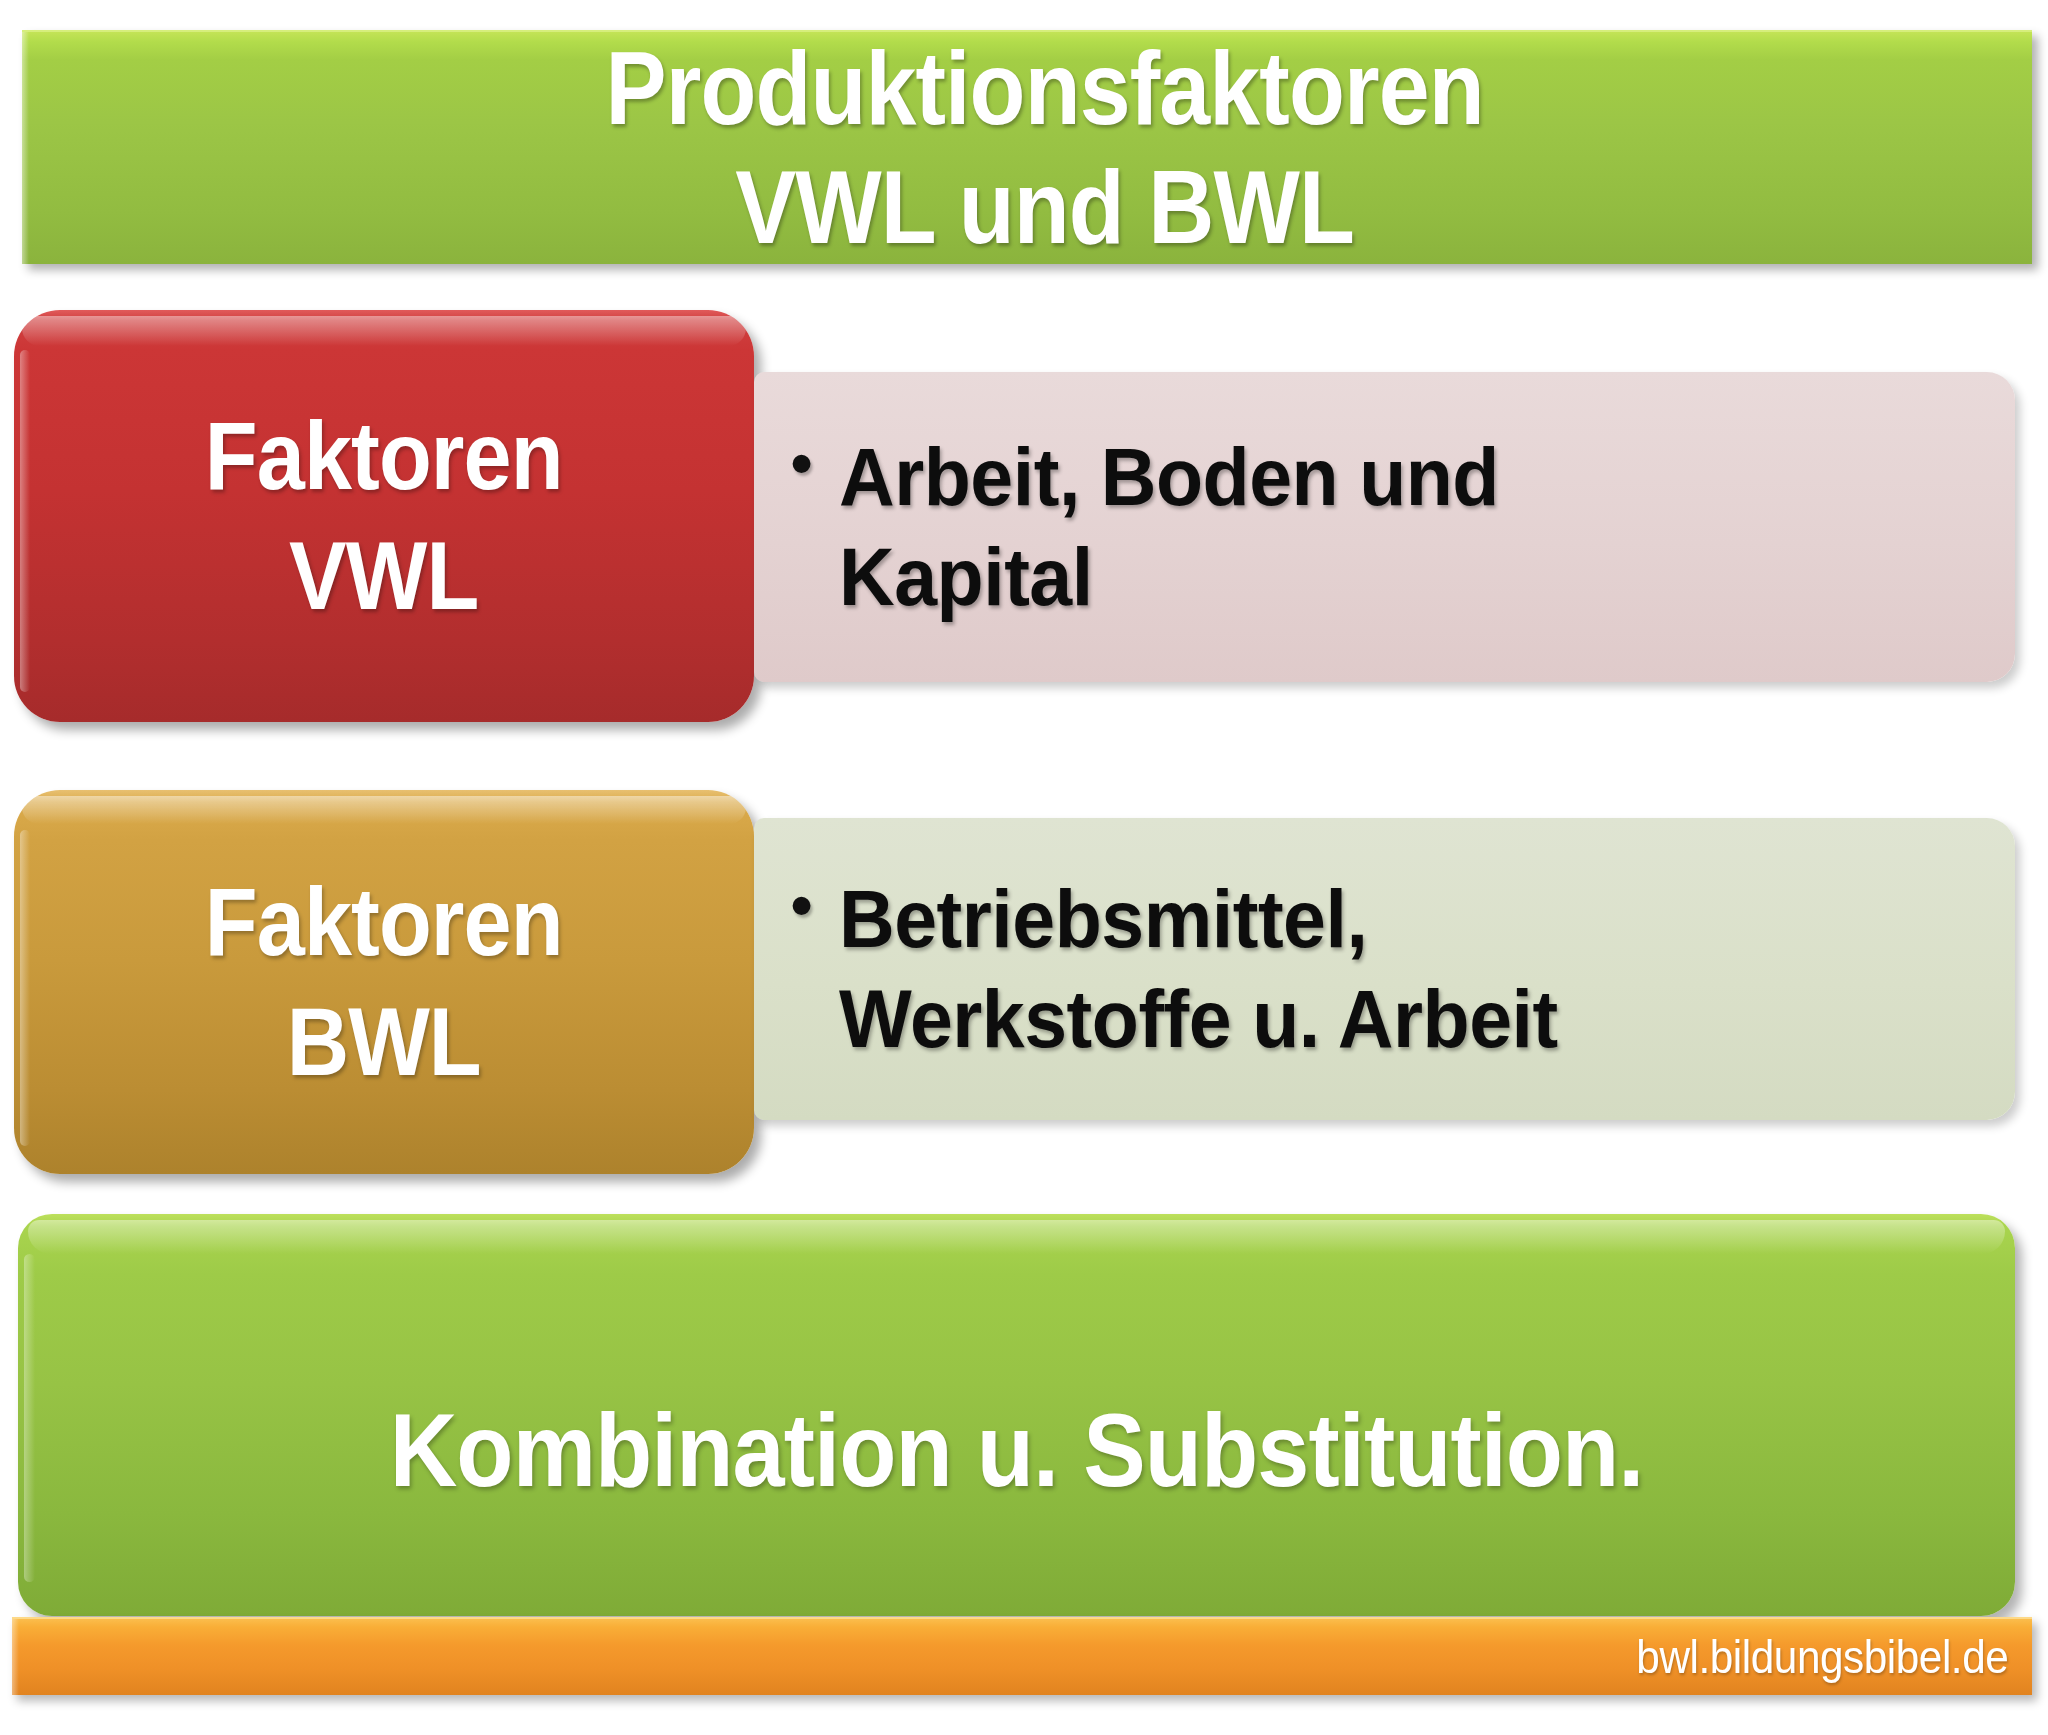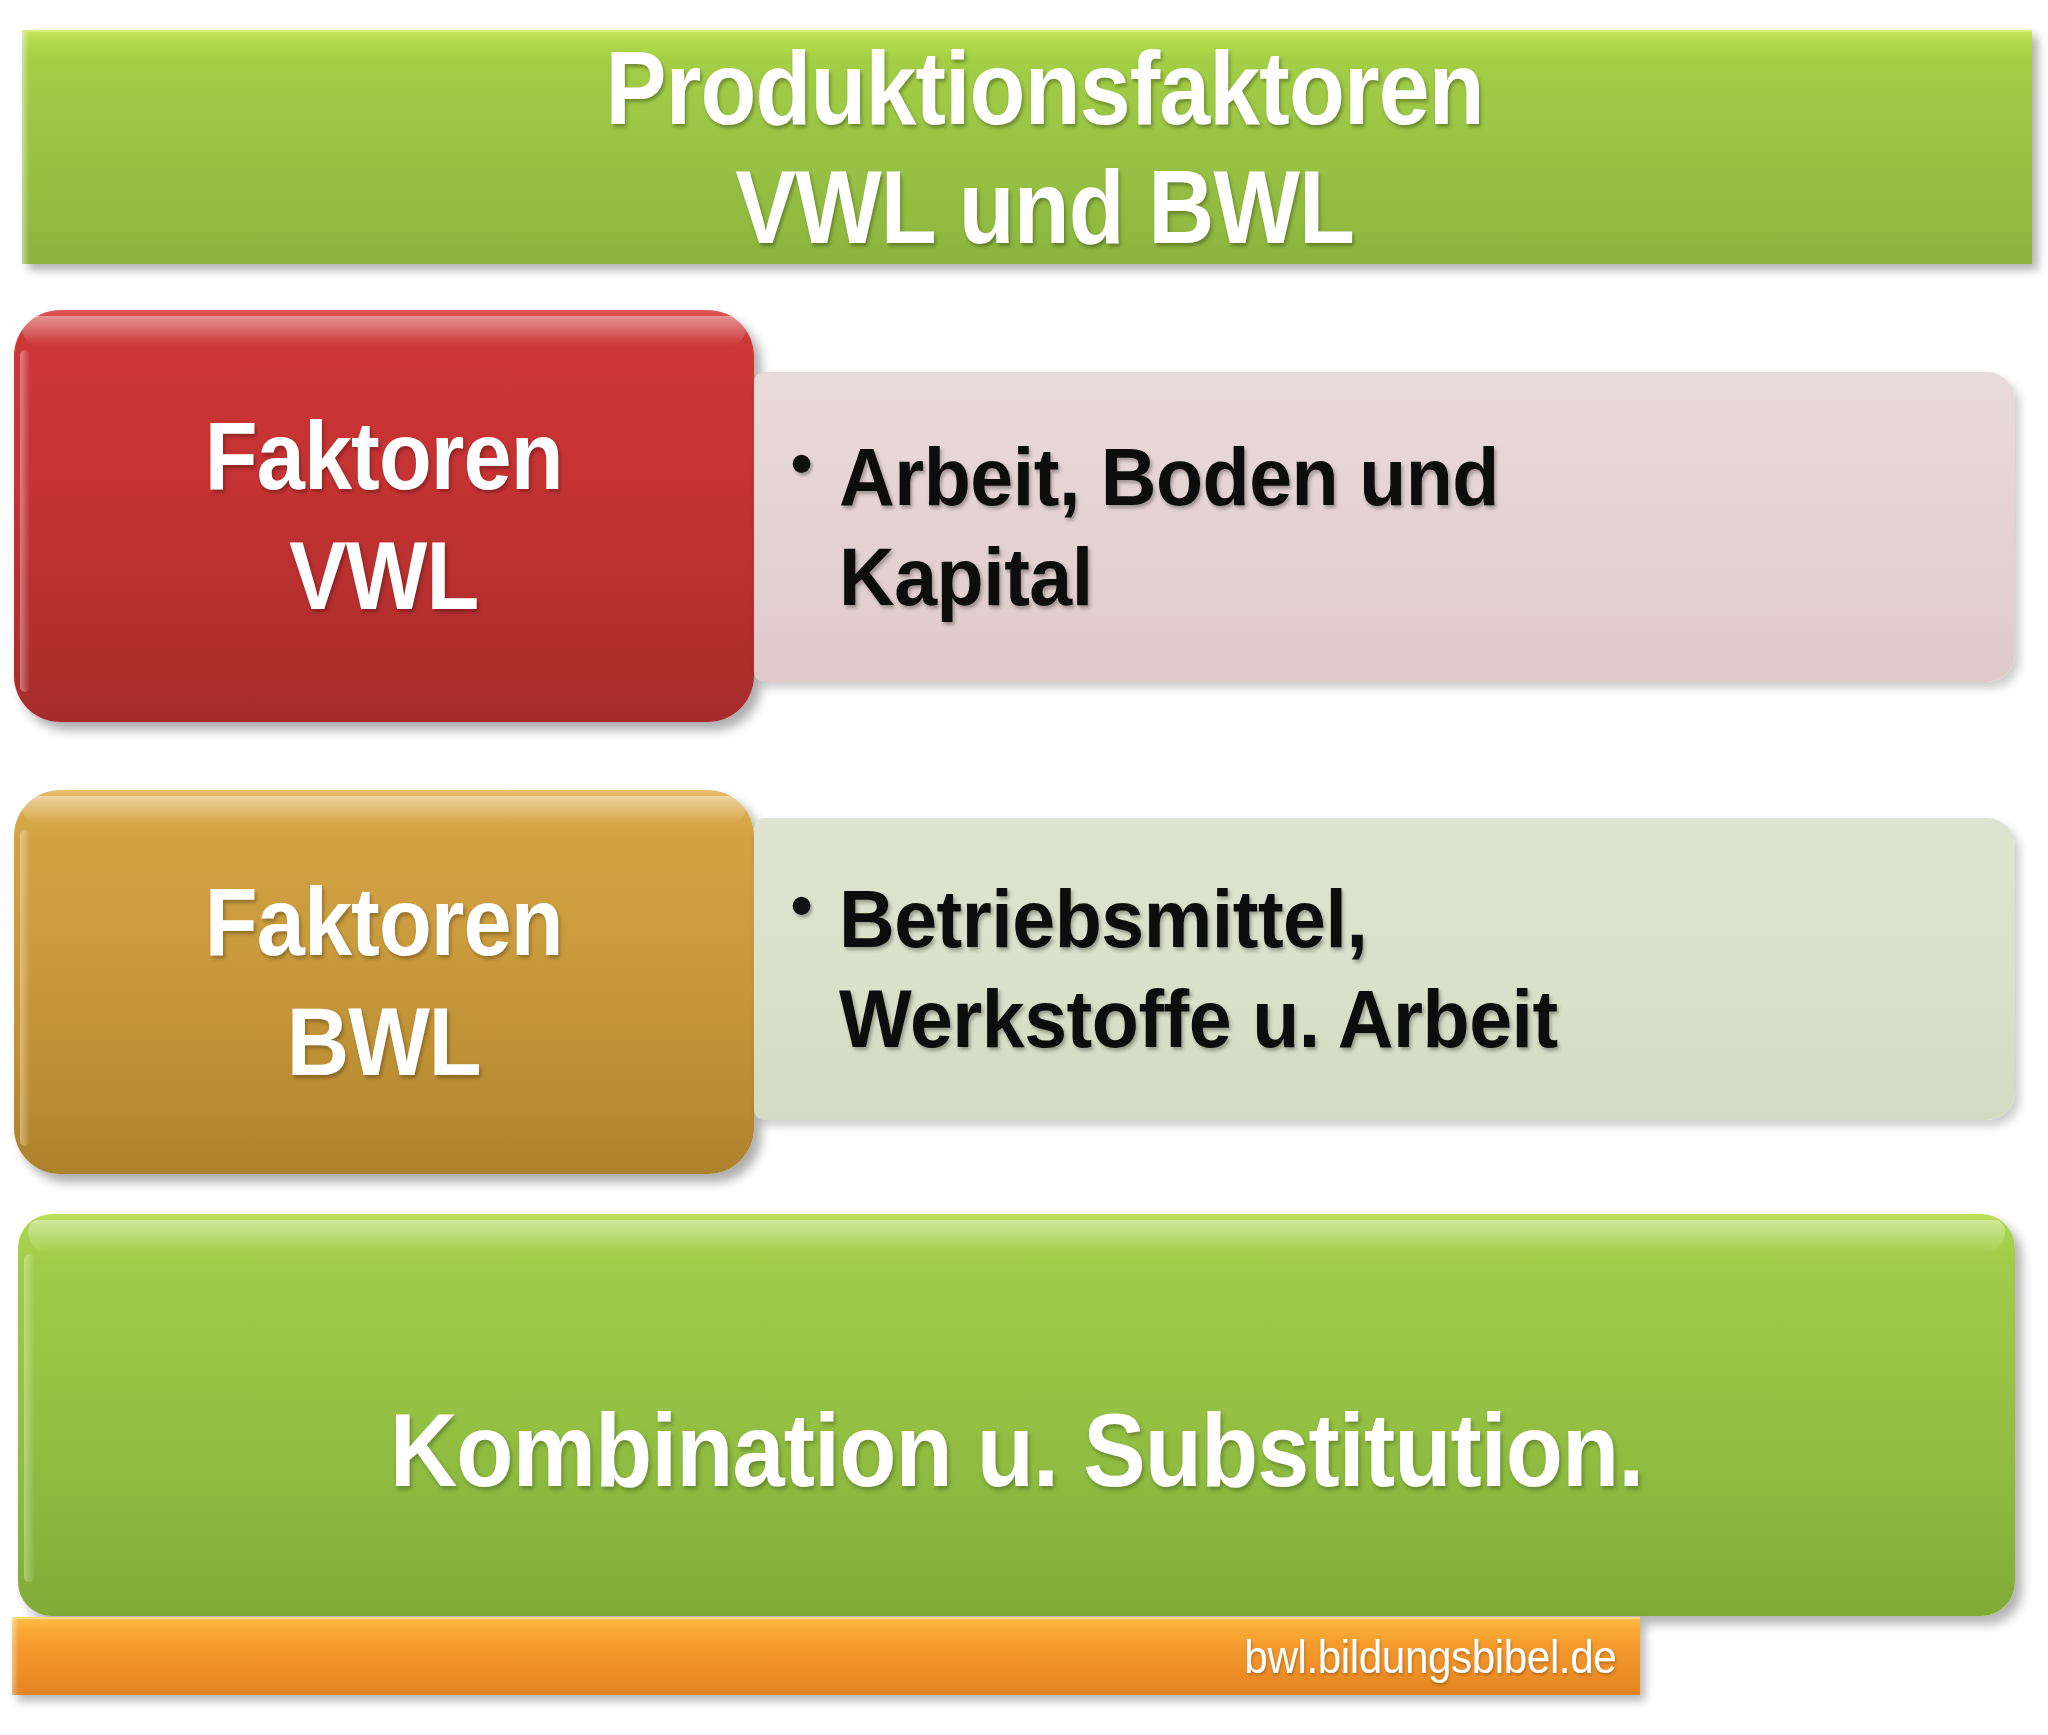--- a/index.html
+++ b/index.html
@@ -267,21 +267,21 @@
     transform: scaleX(0.90);
     text-shadow: 2px 3px 5px rgba(0,0,0,0.28);
     padding-top: 70px;
   }
 
   
   .footer-bar {
     position: absolute;
     left: 12px;
     top: 1617px;
-    width: 1628px;
+    width: 2020px;
     height: 78px;
     background:
       linear-gradient(to bottom,
         #fbbd4c 0px,
         #f9ae37 8px,
         #f59a2c 26px,
         #ef9027 50px,
         #e0821f 78px);
     box-shadow: 5px 6px 9px rgba(0,0,0,0.28);
     box-sizing: border-box;

